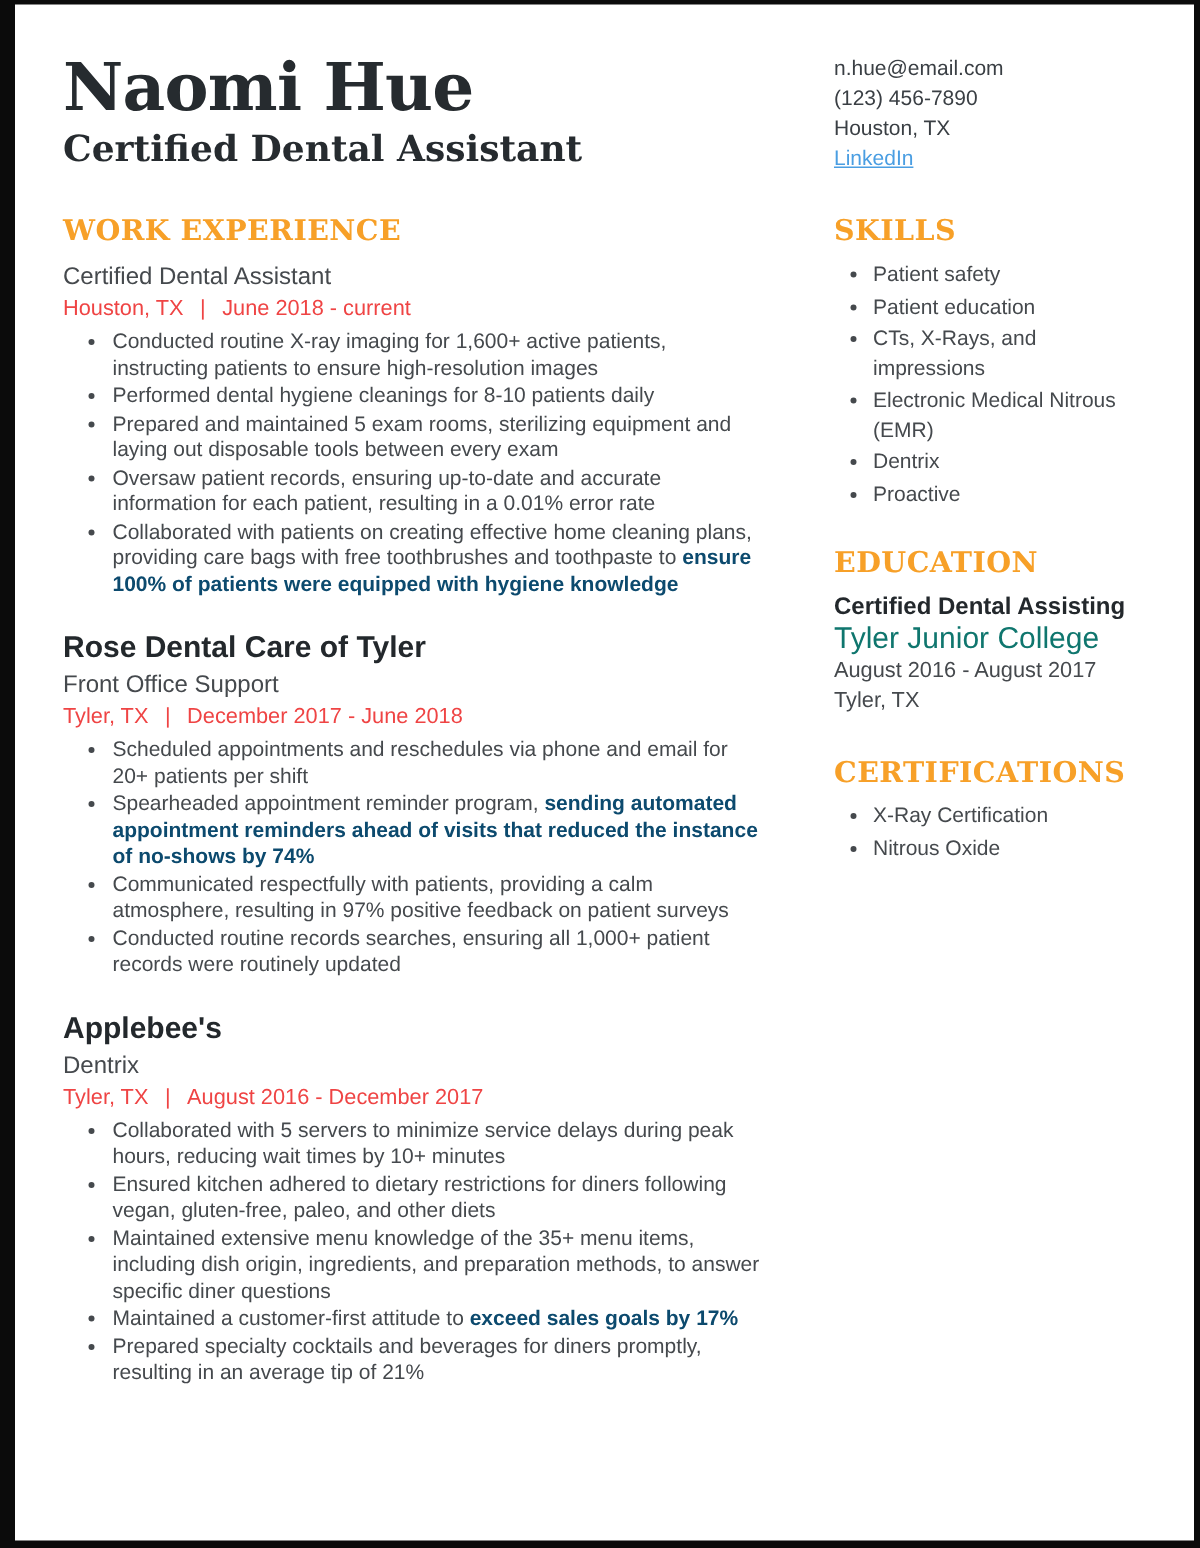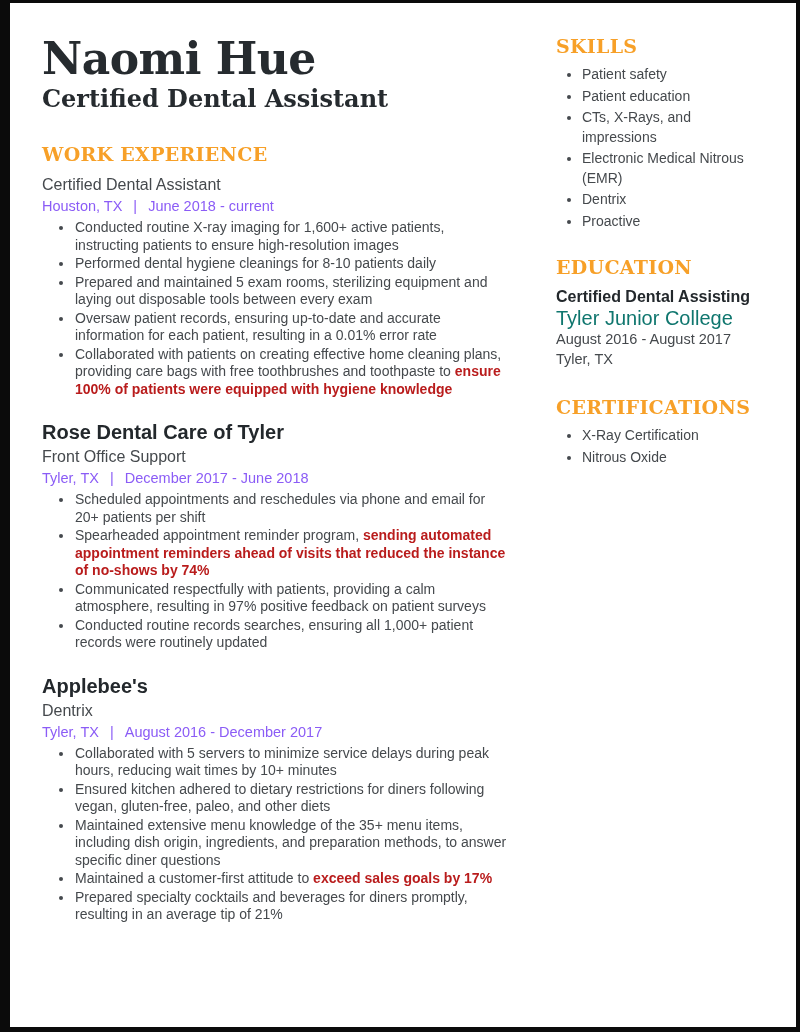--- a/index.html
+++ b/index.html
@@ -59,25 +59,25 @@
   .job { margin-top: 6px; }
   .job + .job { margin-top: 21px; }
   .company {
     font-size: 20px;
     line-height: 26px;
     font-weight: 700;
     color: #23282c;
     margin: 0;
   }
   .role { font-size: 16px; line-height: 23px; color: #45494d; }
-  .meta { font-size: 14.5px; line-height: 20px; color: #8b5cf6; }
+  .meta { font-size: 14.5px; line-height: 20px; color: #ef4444; }
   .meta .sep { margin: 0 11px; }
   ul.bullets { margin: 3px 0 0 0; padding-left: 32px; }
   ul.bullets li { font-size: 14px; line-height: 17.5px; margin-bottom: 1px; padding-left: 1px; }
-  ul.bullets li strong, .emph { color: #b91c1c; font-weight: 700; }
+  ul.bullets li strong, .emph { color: #0c4a6e; font-weight: 700; }
   ul.side-list { margin: 2px 0 0 0; padding-left: 26px; }
   ul.side-list li { font-size: 14px; line-height: 19.5px; margin-bottom: 2px; }
   .edu-heading { margin-top: 25px; }
   .degree { font-size: 16px; line-height: 22px; font-weight: 700; color: #23282c; margin-top: 2px; }
   .school { font-size: 20px; line-height: 21px; color: #0f766e; }
   .edu-dates, .edu-location { font-size: 14.5px; line-height: 20px; color: #45494d; }
   .cert-heading { margin-top: 27px; }
 </style>
 </head>
 <body>
@@ -122,20 +122,26 @@
               <li><span>Ensured kitchen adhered to dietary restrictions for diners following vegan, gluten-free, paleo, and other diets</span></li>
               <li><span>Maintained extensive menu knowledge of the 35+ menu items, including dish origin, ingredients, and preparation methods, to answer specific diner questions</span></li>
               <li><span>Maintained a customer-first attitude to </span><strong>exceed sales goals by 17%</strong></li>
               <li><span>Prepared specialty cocktails and beverages for diners promptly, resulting in an average tip of 21%</span></li>
             </ul>
           </section>
         </div>
     </div>
 
     <div class="col-right">
+      <div class="contact">
+        <div>n.hue@email.com</div>
+        <div>(123) 456-7890</div>
+        <div>Houston, TX</div>
+        <div><a href="#">LinkedIn</a></div>
+      </div>
 
       <h2 class="section-heading">SKILLS</h2>
       <ul class="side-list">
           <li>Patient safety</li>
           <li>Patient education</li>
           <li>CTs, X-Rays, and impressions</li>
           <li>Electronic Medical Nitrous (EMR)</li>
           <li>Dentrix</li>
           <li>Proactive</li>
         </ul>

